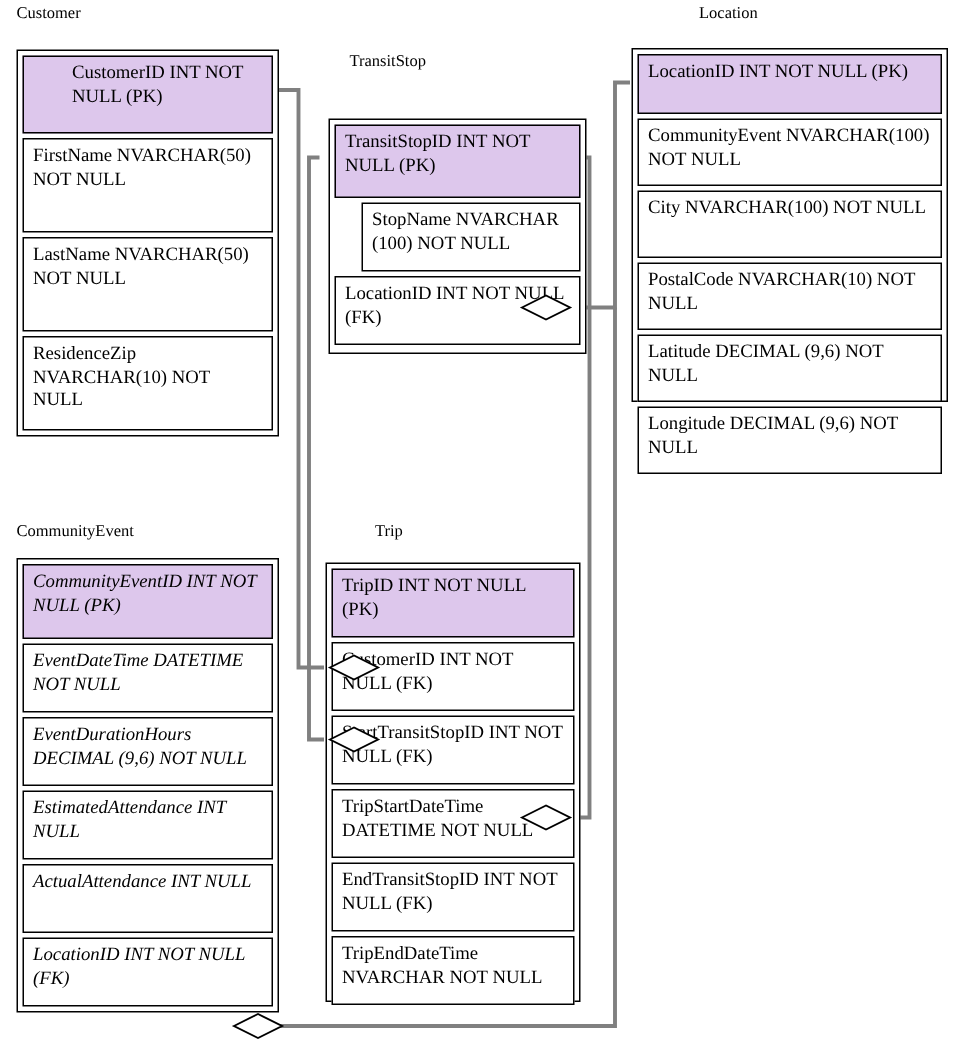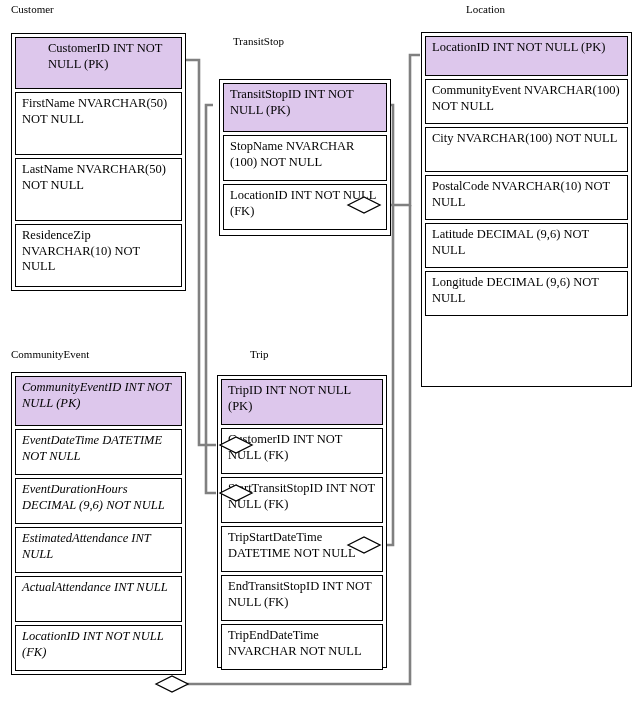--- a/index.html
+++ b/index.html
@@ -46,26 +46,26 @@
   <div class="entity" style="left:11px; top:33px; width:175px; height:258px;">
     <div class="attr pk" style="height:52px;padding-left:32px;">CustomerID INT NOT NULL (PK)</div>
     <div class="attr" style="height:63px;">FirstName NVARCHAR(50) NOT NULL</div>
     <div class="attr" style="height:63px;">LastName NVARCHAR(50) NOT NULL</div>
     <div class="attr" style="height:63px;">ResidenceZip NVARCHAR(10) NOT NULL</div>
   </div>
 
   <div class="title" style="left:233px; top:35px;">TransitStop</div>
   <div class="entity" style="left:219px; top:79px; width:172px; height:157px;">
     <div class="attr pk" style="height:49px;">TransitStopID INT NOT NULL (PK)</div>
-    <div class="attr" style="height:46px;">StopName NVARCHAR (100) NOT NULL</div>
+    <div class="attr" style="height:46px;margin-left:18px;">StopName NVARCHAR (100) NOT NULL</div>
     <div class="attr" style="height:46px;">LocationID INT NOT NULL (FK)</div>
   </div>
 
   <div class="title" style="left:466px; top:3px;">Location</div>
-  <div class="entity" style="left:421px; top:32px; width:211px; height:355px;">
+  <div class="entity" style="left:421px; top:32px; width:211px; height:236px;">
     <div class="attr pk" style="height:40px;">LocationID INT NOT NULL (PK)</div>
     <div class="attr" style="height:45px;">CommunityEvent NVARCHAR(100) NOT NULL</div>
     <div class="attr" style="height:45px;">City NVARCHAR(100) NOT NULL</div>
     <div class="attr" style="height:45px;">PostalCode NVARCHAR(10) NOT NULL</div>
     <div class="attr" style="height:45px;">Latitude DECIMAL (9,6) NOT NULL</div>
     <div class="attr" style="height:45px;">Longitude DECIMAL (9,6) NOT NULL</div>
   </div>
 
   <div class="title" style="left:11px; top:348px;">CommunityEvent</div>
   <div class="entity" style="left:11px; top:372px; width:175px; height:303px;font-style:italic;">

